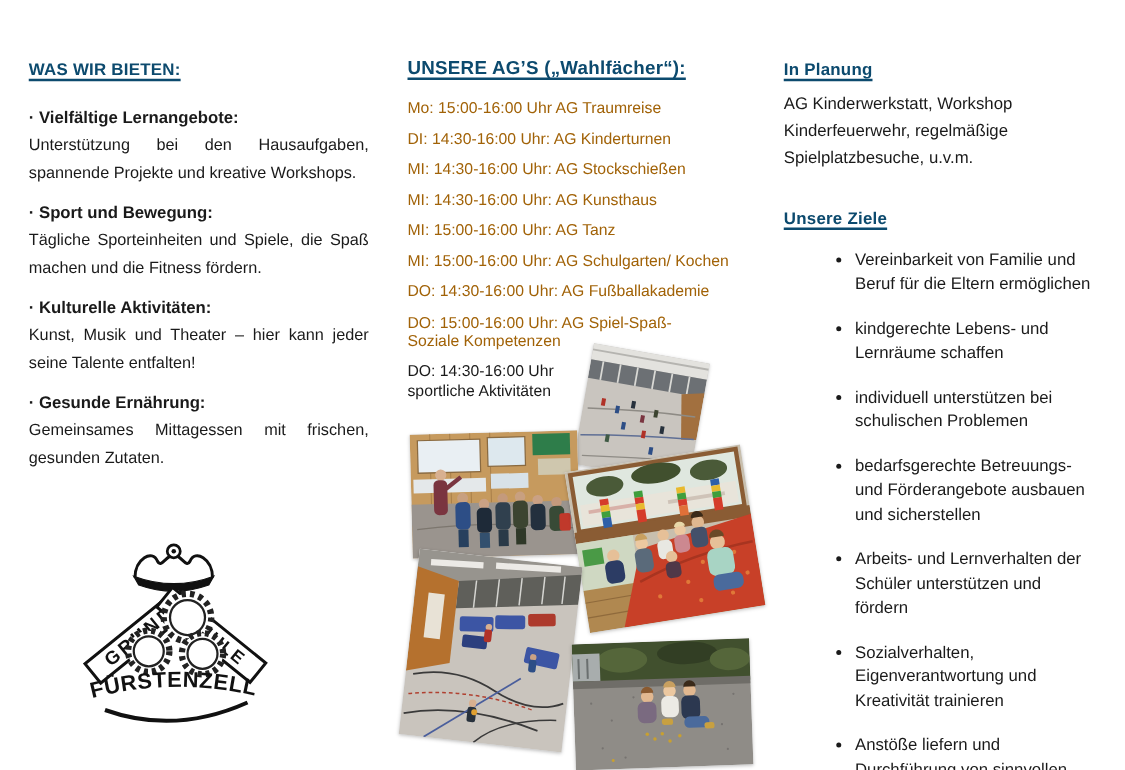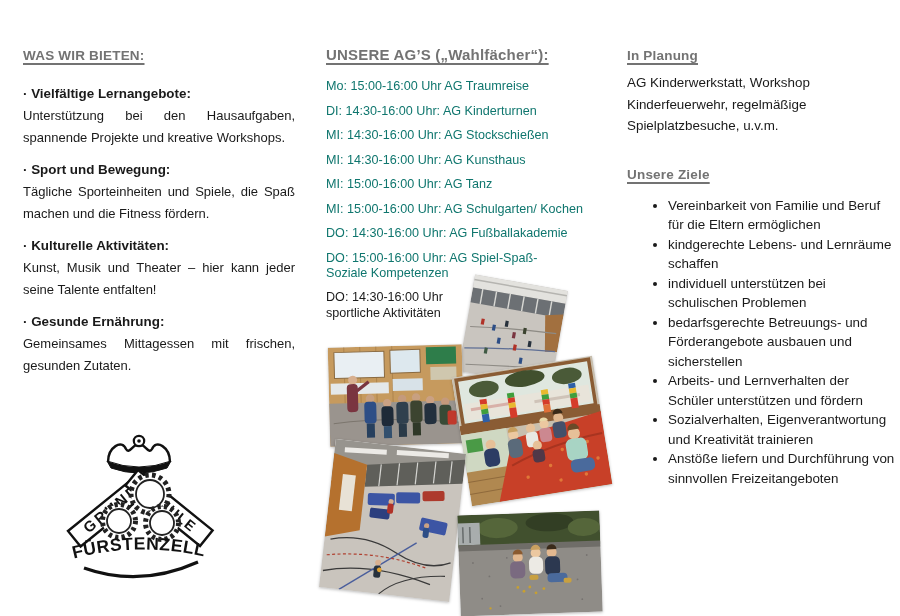--- a/index.html
+++ b/index.html
@@ -7,37 +7,37 @@
   body { font-family: "Liberation Sans", "DejaVu Sans", sans-serif; color: #1a1a1a; position: relative; }
 
   .col { position: absolute; }
   #col-left  { left: 23px;  top: 48px; width: 272px; }
   #col-mid   { left: 326px; top: 46px; width: 288px; }
   #col-right { left: 627px; top: 48px; width: 268px; }
 
   .heading {
     font-size: 14px; font-weight: bold;
     text-decoration: underline; text-underline-offset: 3px; text-decoration-thickness: 1.5px;
-    letter-spacing: 0.2px; color: #737373;
+    letter-spacing: 0.2px; color: #0c4a6e;
   }
   #col-left .heading { margin-bottom: 20px; font-size: 13.5px; }
   #col-mid  .heading { margin-bottom: 16px; font-size: 15px; }
   #col-right .heading { font-size: 13.5px; }
 
   .offer-title { font-weight: bold; font-size: 13.4px; line-height: 22px; margin-top: 10px; }
   .offer-body  { font-size: 13px; line-height: 22px; text-align: justify; }
 
-  .ag-line { font-size: 12.6px; line-height: 15px; margin-bottom: 9.5px; color: #0f766e; }
+  .ag-line { font-size: 12.6px; line-height: 15px; margin-bottom: 9.5px; color: #a16207; }
   .ag-line.wrap2 { width: 250px; }
   .ag-multi { font-size: 12.6px; line-height: 15.5px; width: 160px; }
 
   #planning-body { font-size: 13.4px; line-height: 21.5px; margin-top: 9px; width: 238px; }
   #goals-heading { margin-top: 30px; }
   #goals-list { margin-top: 14px; padding-left: 41px; width: 268px; }
-  #goals-list li { font-size: 13.4px; line-height: 19.5px; margin: 0; }
+  #goals-list li { font-size: 13.4px; line-height: 19.5px; margin: 16px; }
 
   
   .photo { position: absolute; box-shadow: 0 1px 3px rgba(0,0,0,0.25); background: #ddd; }
   .photo svg { display: block; width: 100%; height: 100%; }
   #photo-gym-overview   { left: 466px; top: 282px; width: 94px;  height: 98px;  transform: rotate(10deg);   z-index: 1; }
   #photo-classroom      { left: 329px; top: 346px; width: 134px; height: 99px;  transform: rotate(-1.5deg); z-index: 2; }
   #photo-red-carpet     { left: 461px; top: 366px; width: 142px; height: 130px; transform: rotate(-9deg);   z-index: 3; }
   #photo-gym-mats       { left: 327px; top: 446px; width: 131px; height: 149px; transform: rotate(6.5deg);  z-index: 4; }
   #photo-outdoor        { left: 459px; top: 513px; width: 142px; height: 101px; transform: rotate(-2deg);   z-index: 5; }
 

